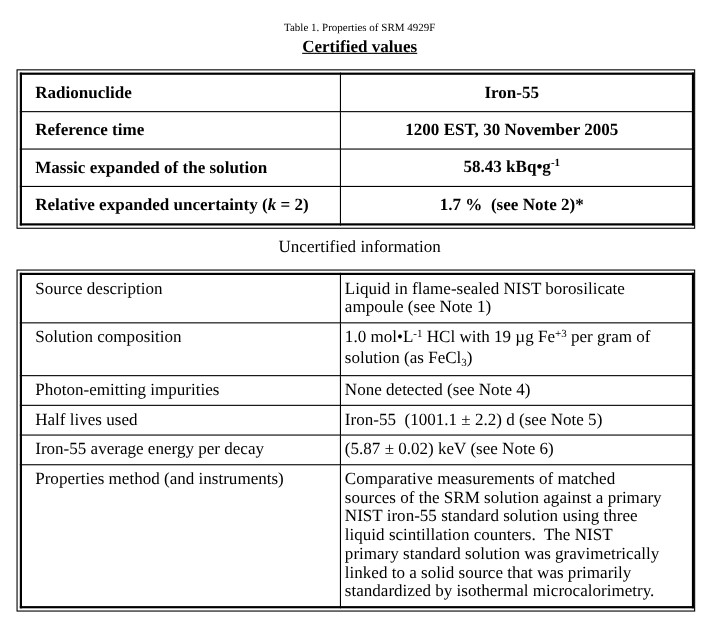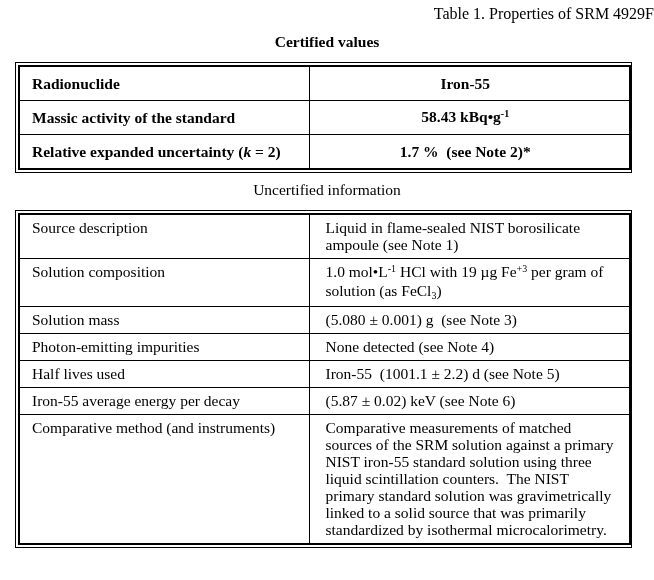--- a/index.html
+++ b/index.html
@@ -10,32 +10,32 @@
   .page {
     position: relative;
     width: 654px;
     height: 580px;
     background: #ffffff;
     color: #000000;
     font-family: "Liberation Serif", serif;
     overflow: hidden;
   }
   .doc-title {
-    padding-top: 5px;
-    text-align: right;
-    font-size: 16px;
+    padding-top: 17px;
+    text-align: center;
+    font-size: 10px;
     line-height: 17px;
   }
   .section-heading {
     text-align: center;
     font-size: 15.5px;
     line-height: 17px;
   }
   .section-heading.bold { font-weight: bold; }
-  .heading-certified { margin-top: 11px; }
+  .heading-certified { margin-top: 0; text-decoration: underline; }
   .heading-uncertified { margin-top: 8px; }
 
   
   .table-frame {
     margin-left: 15px;
     margin-top: 12px;
     width: 617px;
     border: 1px solid #000;
     padding: 2px;
     box-sizing: border-box;
@@ -60,21 +60,21 @@
   table.certified td {
     font-weight: bold;
     vertical-align: middle;
     height: 29px;
     padding: 2px 8px 2px 12px;
   }
   table.certified td.value-cell { padding-left: 0; white-space: pre; text-align: center; }
 
   
   table.uncertified td { padding: 4px 6px 5px 12px; }
-  table.uncertified td.value-cell { padding-left: 16px; white-space: pre-wrap; }
+  table.uncertified td.value-cell { padding-left: 4px; white-space: pre-wrap; }
 
   .seg-sup {
     font-size: 10px;
     position: relative;
     top: -5px;
     letter-spacing: 0;
   }
   .seg-sub {
     font-size: 10px;
     position: relative;
@@ -97,21 +97,25 @@
       <colgroup>
           <col class="c-label">
           <col class="c-value">
         </colgroup>
       <tbody>
         <tr>
           <td class="label-cell"><span>Radionuclide</span></td>
           <td class="value-cell"><span>Iron-55</span></td>
         </tr>
         <tr>
-          <td class="label-cell"><span>Massic activity of the standard</span></td>
+          <td class="label-cell"><span>Reference time</span></td>
+          <td class="value-cell"><span>1200 EST, 30 November 2005</span></td>
+        </tr>
+        <tr>
+          <td class="label-cell"><span>Massic expanded of the solution</span></td>
           <td class="value-cell"><span>58.43 kBq•g</span><span class="seg-sup">-1</span></td>
         </tr>
         <tr>
           <td class="label-cell"><span>Relative expanded uncertainty (</span><span class="seg-italic">k</span><span> = 2)</span></td>
           <td class="value-cell"><span>1.7 %</span><span class="seg-regular">  (see Note 2)*</span></td>
         </tr>
       </tbody>
     </table>
   </div>
 
@@ -128,37 +132,33 @@
           <td class="label-cell"><span>Source description</span></td>
           <td class="value-cell"><span>Liquid in flame-sealed NIST borosilicate
 ampoule (see Note 1)</span></td>
         </tr>
         <tr>
           <td class="label-cell"><span>Solution composition</span></td>
           <td class="value-cell"><span>1.0 mol•L</span><span class="seg-sup">-1</span><span> HCl with 19 µg Fe</span><span class="seg-sup">+3</span><span> per gram of
 solution (as FeCl</span><span class="seg-sub">3</span><span>)</span></td>
         </tr>
         <tr>
-          <td class="label-cell"><span>Solution mass</span></td>
-          <td class="value-cell"><span>(5.080 ± 0.001) g  (see Note 3)</span></td>
-        </tr>
-        <tr>
           <td class="label-cell"><span>Photon-emitting impurities</span></td>
           <td class="value-cell"><span>None detected (see Note 4)</span></td>
         </tr>
         <tr>
           <td class="label-cell"><span>Half lives used</span></td>
           <td class="value-cell"><span>Iron-55  (1001.1 ± 2.2) d (see Note 5)</span></td>
         </tr>
         <tr>
           <td class="label-cell"><span>Iron-55 average energy per decay</span></td>
           <td class="value-cell"><span>(5.87 ± 0.02) keV (see Note 6)</span></td>
         </tr>
         <tr>
-          <td class="label-cell"><span>Comparative method (and instruments)</span></td>
+          <td class="label-cell"><span>Properties method (and instruments)</span></td>
           <td class="value-cell"><span>Comparative measurements of matched
 sources of the SRM solution against a primary
 NIST iron-55 standard solution using three
 liquid scintillation counters.  The NIST
 primary standard solution was gravimetrically
 linked to a solid source that was primarily
 standardized by isothermal microcalorimetry.</span></td>
         </tr>
       </tbody>
     </table>

